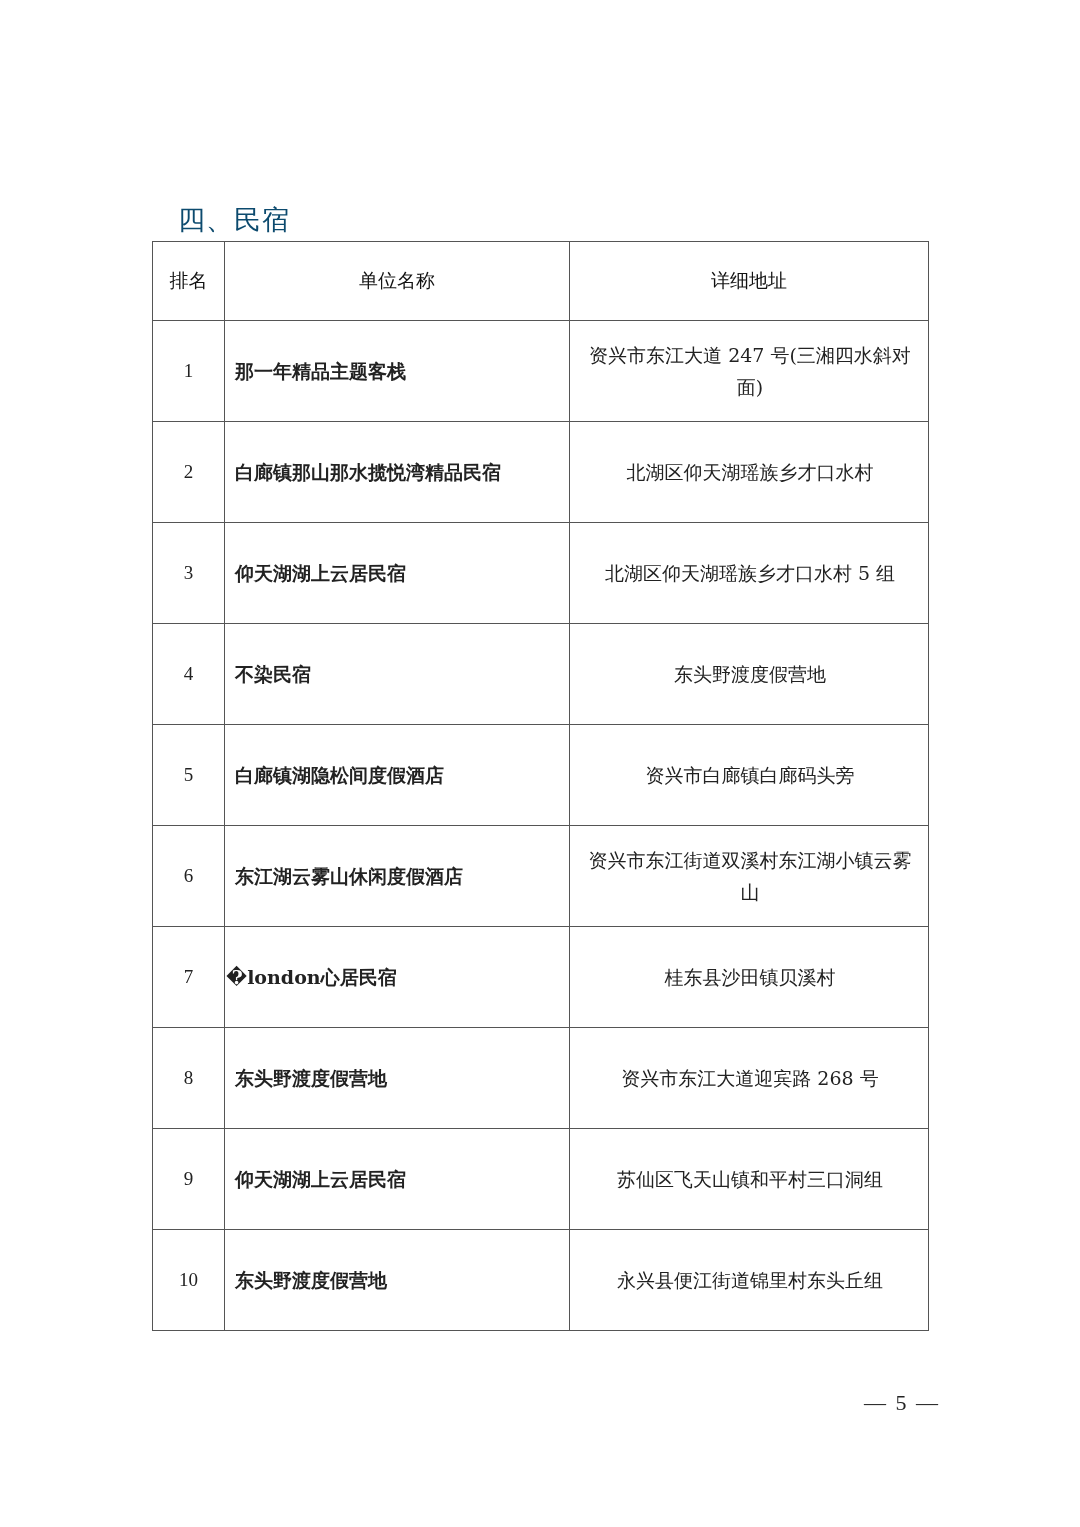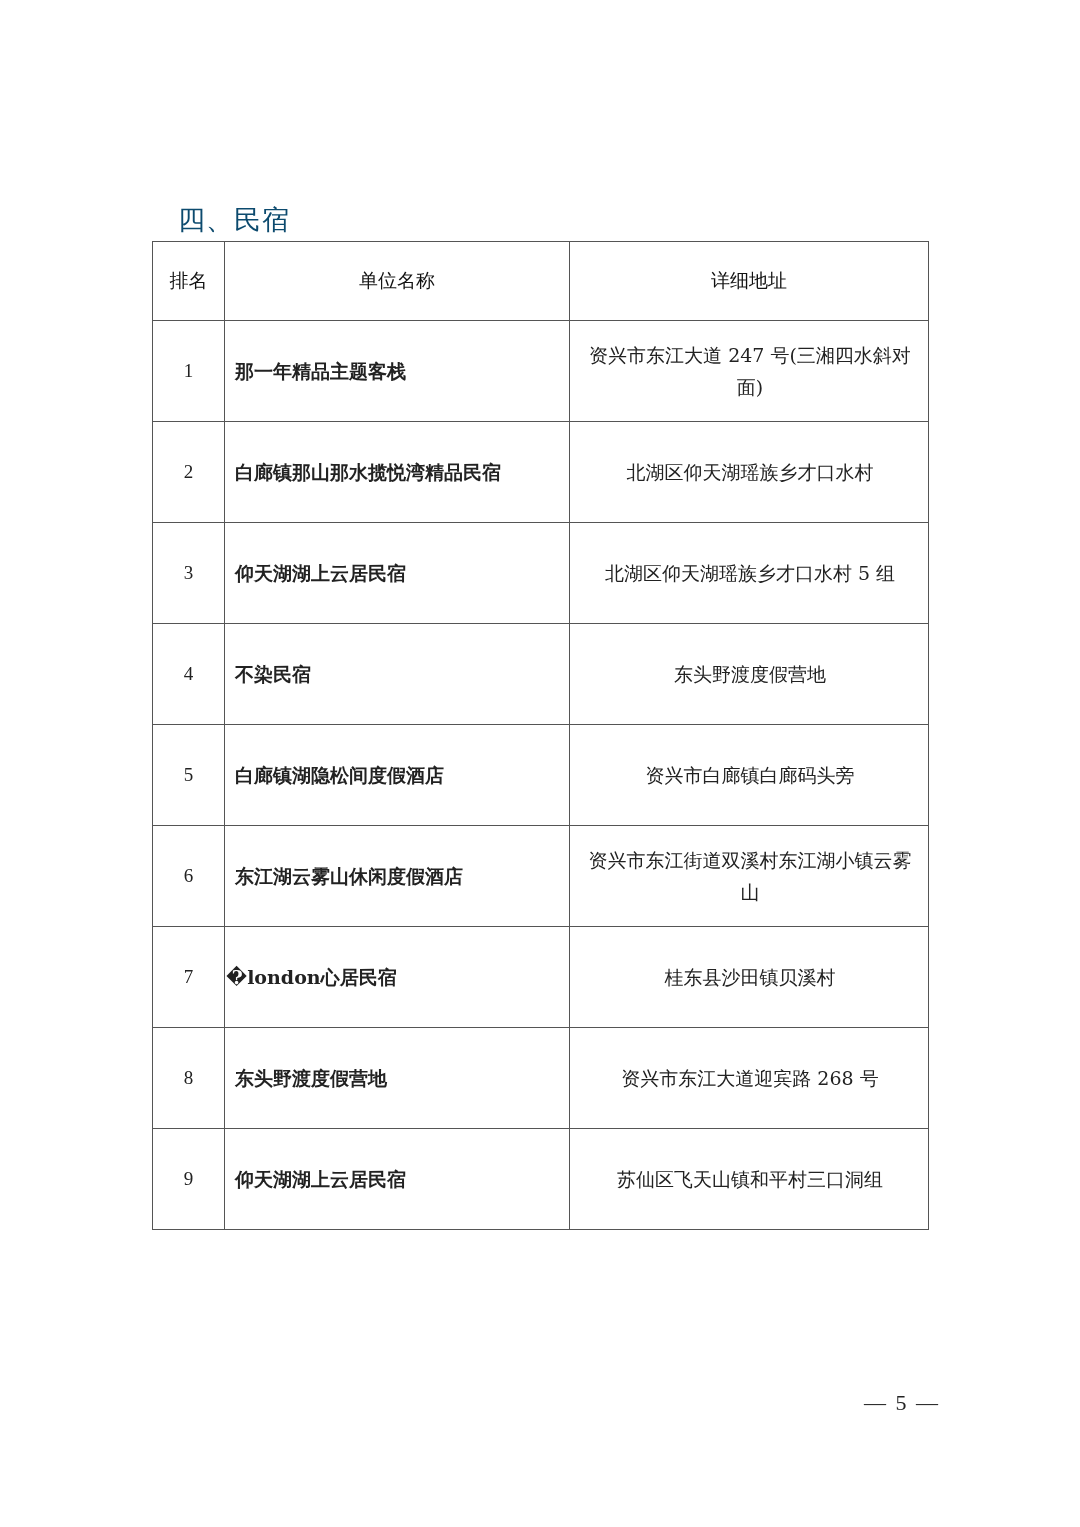--- a/index.html
+++ b/index.html
@@ -140,16 +140,21 @@
     <tr>
       <td class="rank">8</td>
       <td class="name">东头野渡度假营地</td>
       <td class="addr">资兴市东江大道迎宾路 268 号</td>
     </tr>
     <tr>
       <td class="rank">9</td>
       <td class="name">仰天湖湖上云居民宿</td>
       <td class="addr">苏仙区飞天山镇和平村三口洞组</td>
     </tr>
+    <tr>
+      <td class="rank">10</td>
+      <td class="name">东头野渡度假营地</td>
+      <td class="addr">永兴县便江街道锦里村东头丘组</td>
+    </tr>
   </tbody>
 </table>
 
 <div class="page-number">— 5 —</div>
 
 </body></html>

